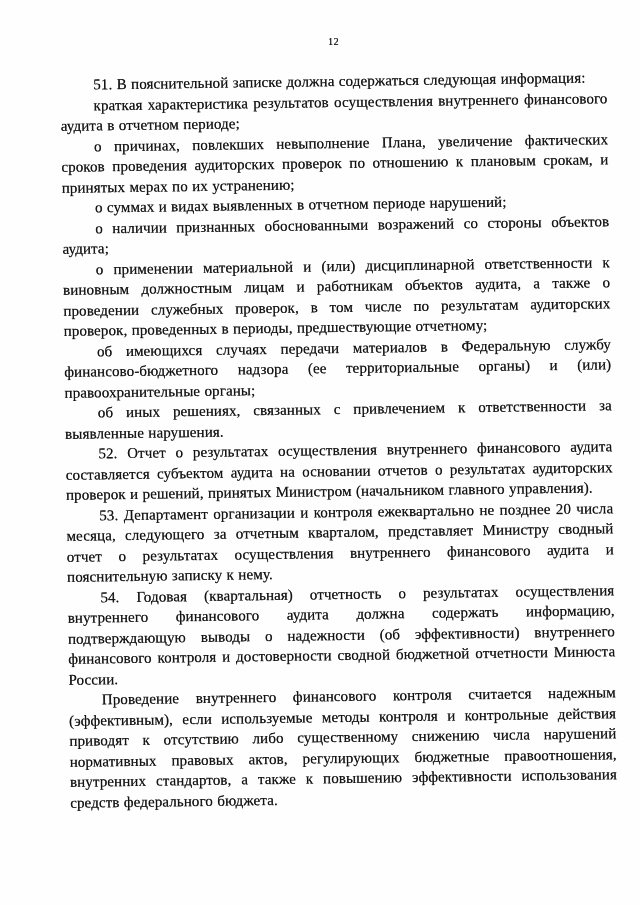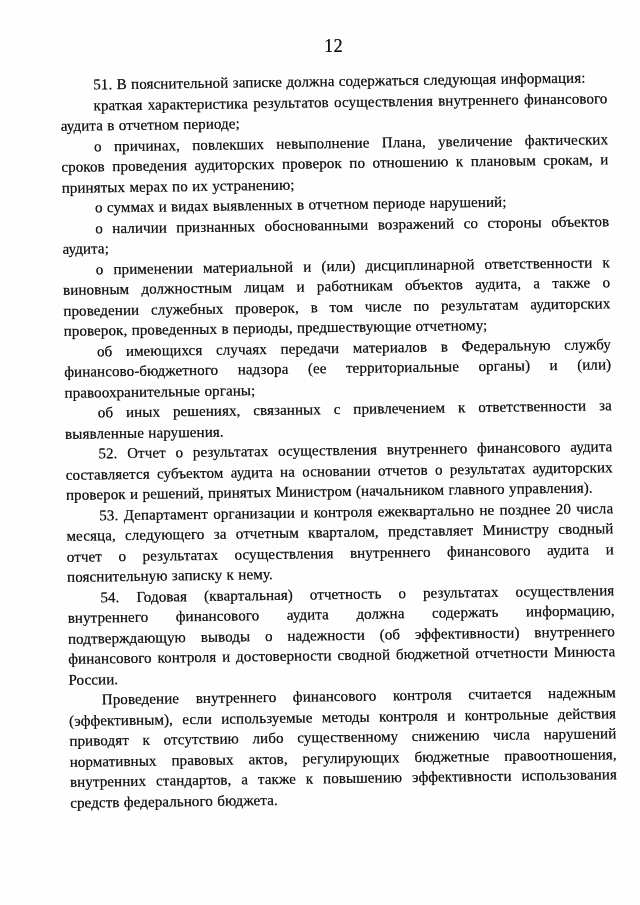--- a/index.html
+++ b/index.html
@@ -17,21 +17,21 @@
     background: #fffeff;
     color: #151413;
     font-family: "Liberation Serif", "DejaVu Serif", serif;
   }
   .pageno {
     position: absolute;
     top: 36px;
     left: 60px;
     width: 547px;
     text-align: center;
-    font-size: 18px;
+    font-size: 10px;
     letter-spacing: 0.5px;
     text-shadow: 0.2px 0.2px 0.4px rgba(20,20,20,0.8);
   }
   .content {
     position: absolute;
     top: 71px;
     left: 60px;
     width: 547px;
     transform: rotate(-0.8deg);
     transform-origin: 50% 0%;

